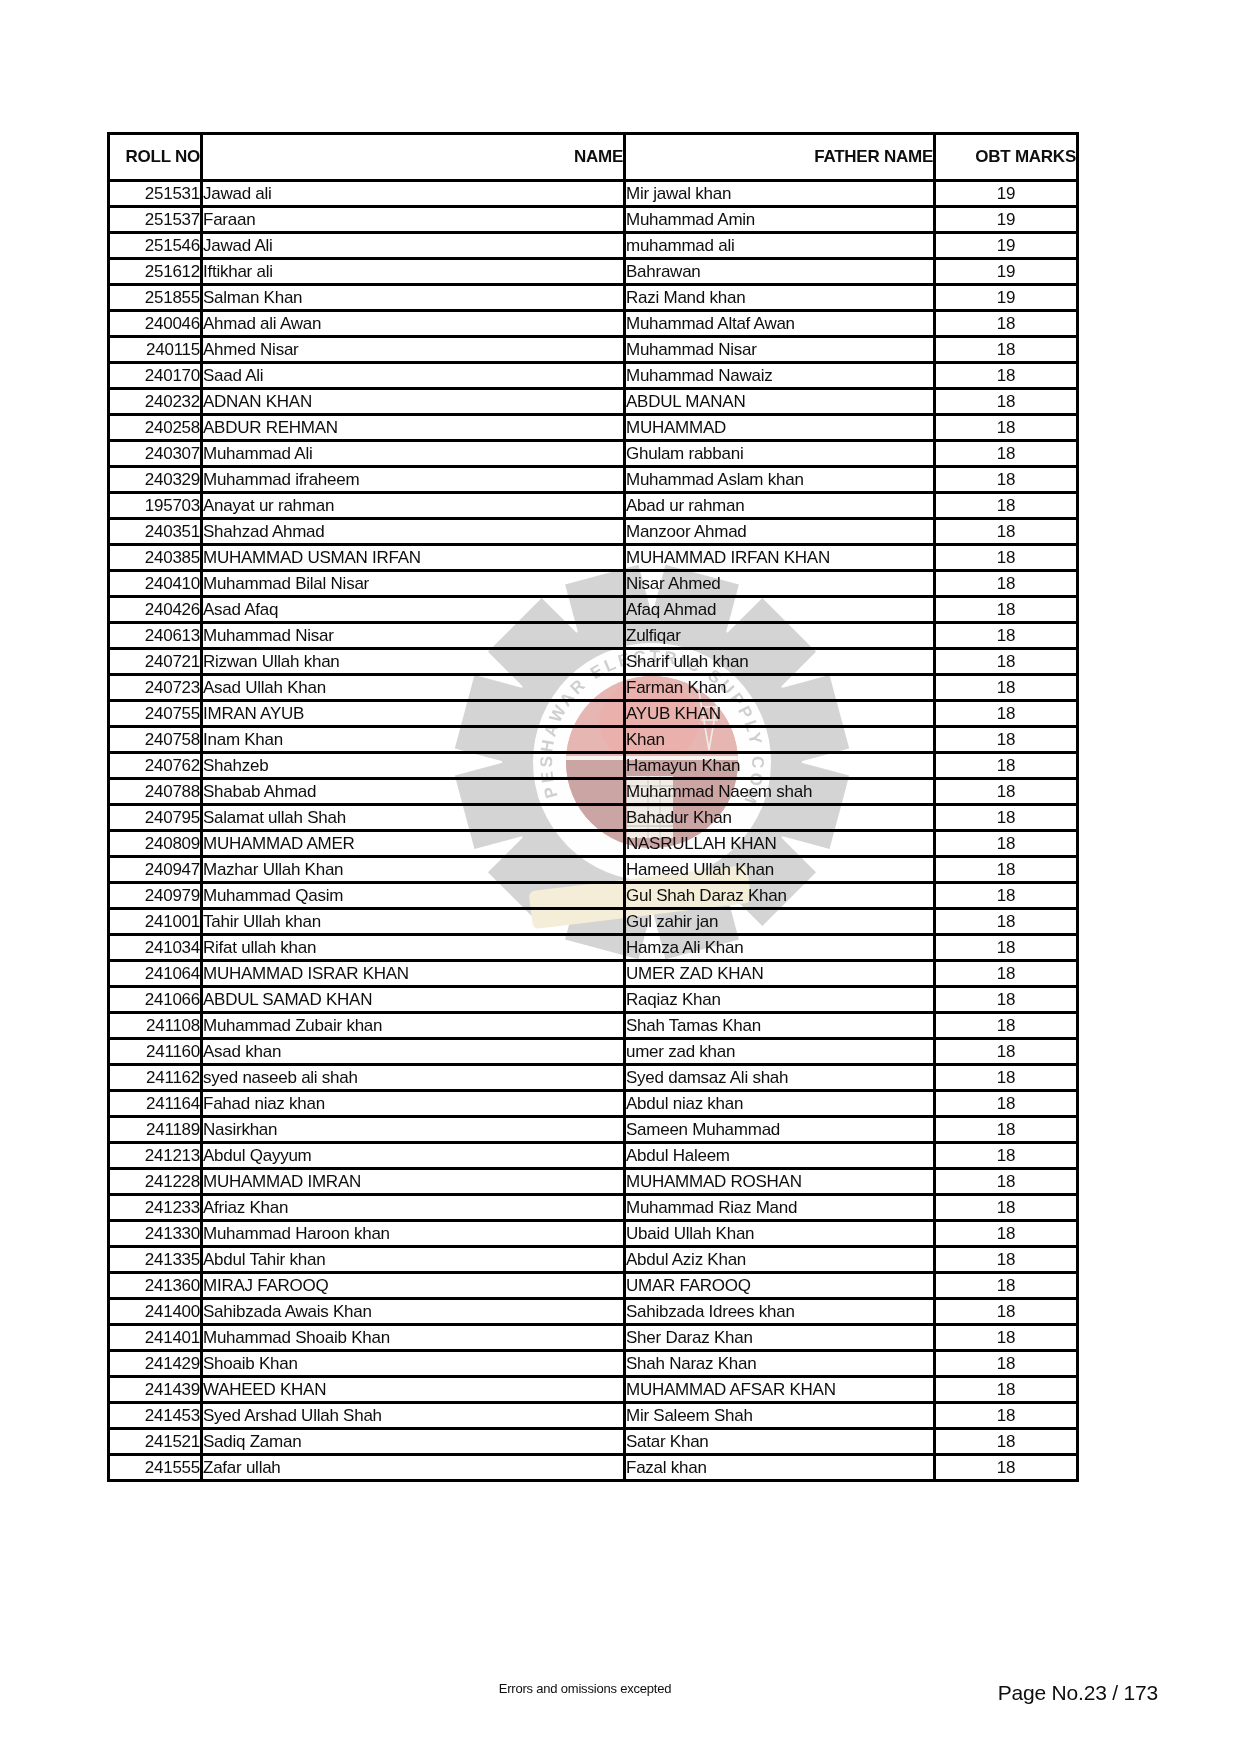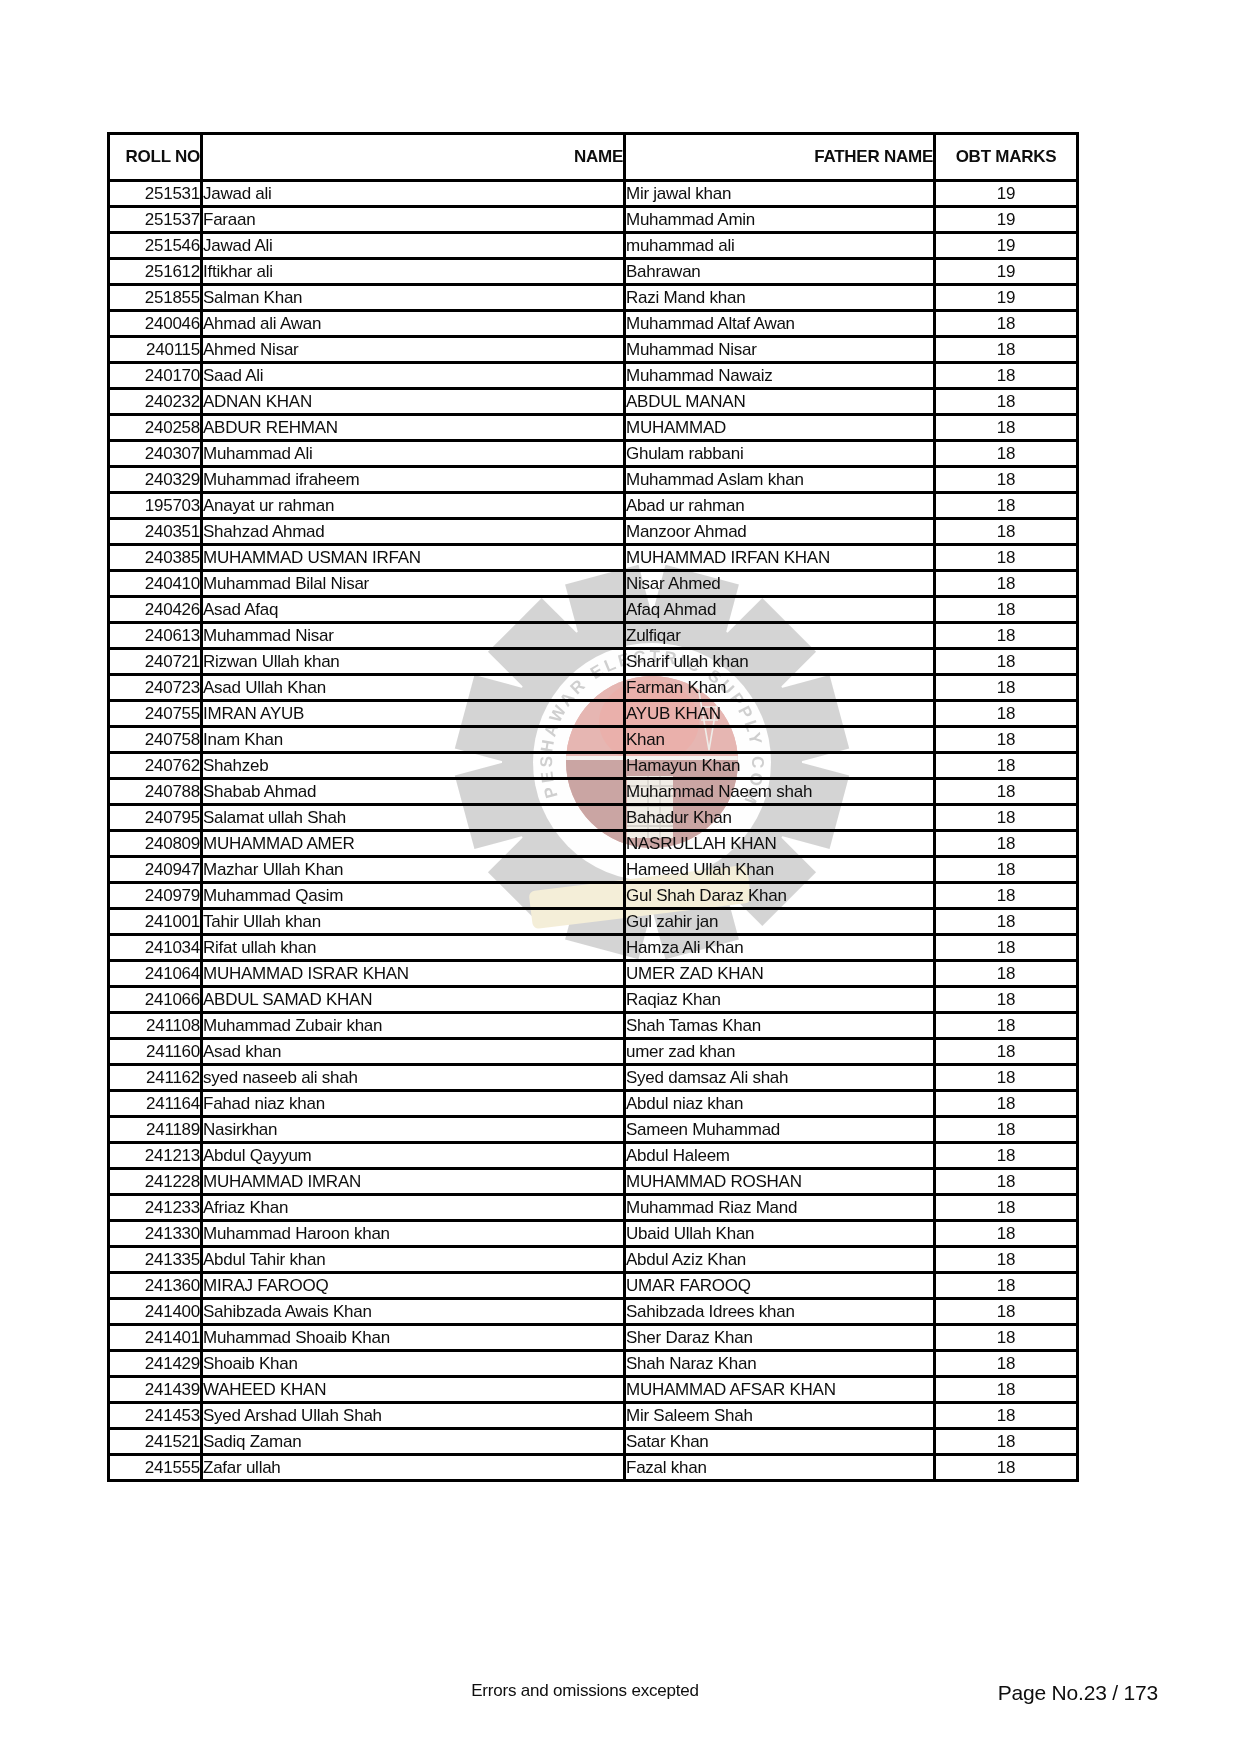--- a/index.html
+++ b/index.html
@@ -43,31 +43,31 @@
     white-space:nowrap;
     overflow:hidden;
   }
   table.results th{
     height:44px;
     font-weight:bold;
     text-align:right;
     padding-left:14px;
     vertical-align:middle;
   }
-  table.results th.marks{ text-align:center; padding-left:0; }
+  table.results th.marks{ padding-left:0; }
   table.results td{ height:23px; vertical-align:middle; }
   td.c-roll{ font-weight:normal; text-align:right; padding-right:12px; }
   td.c-name, td.c-father{ text-align:left; padding-left:6px; }
   td.c-marks{ text-align:center; }
   
   .footer-note{
     position:absolute;
     left:400px;width:370px;top:1681px;
     text-align:center;
-    font-size:17px;
+    font-size:13px;
     letter-spacing:-0.2px;
     z-index:1;
   }
   .page-number{
     position:absolute;
     right:82px;top:1681px;
     font-size:21px;
     letter-spacing:-0.2px;
     z-index:1;
   }

